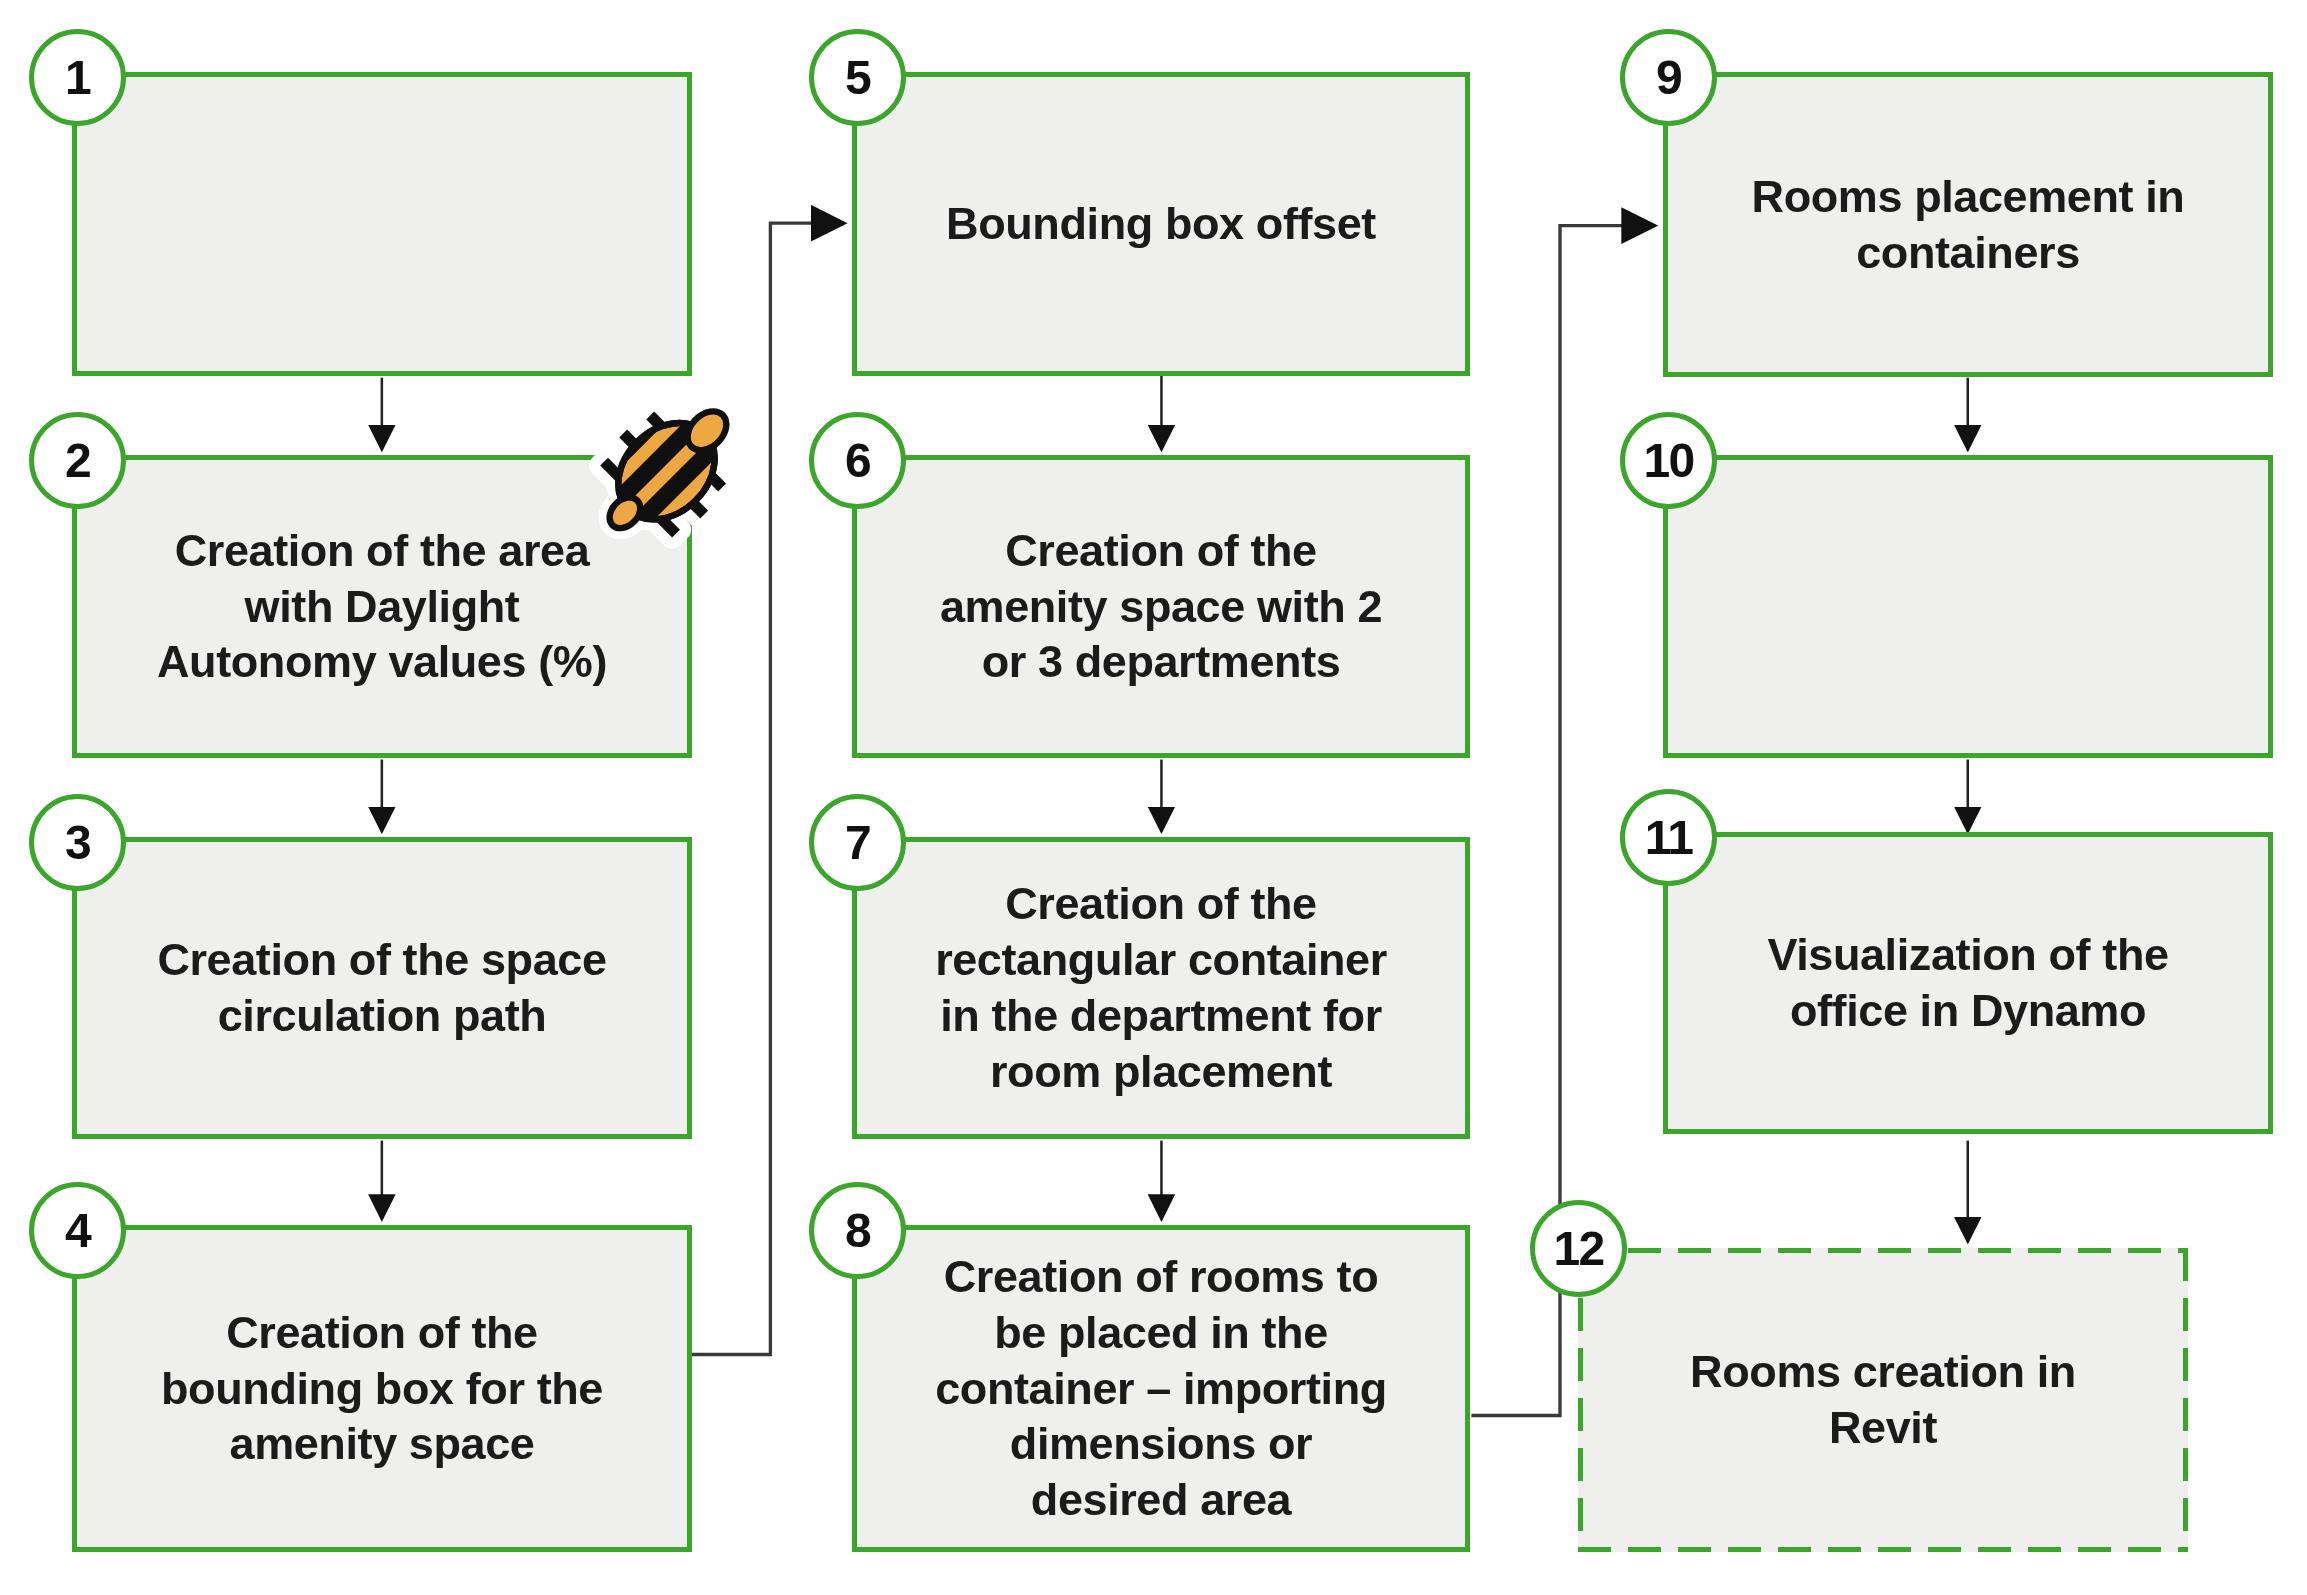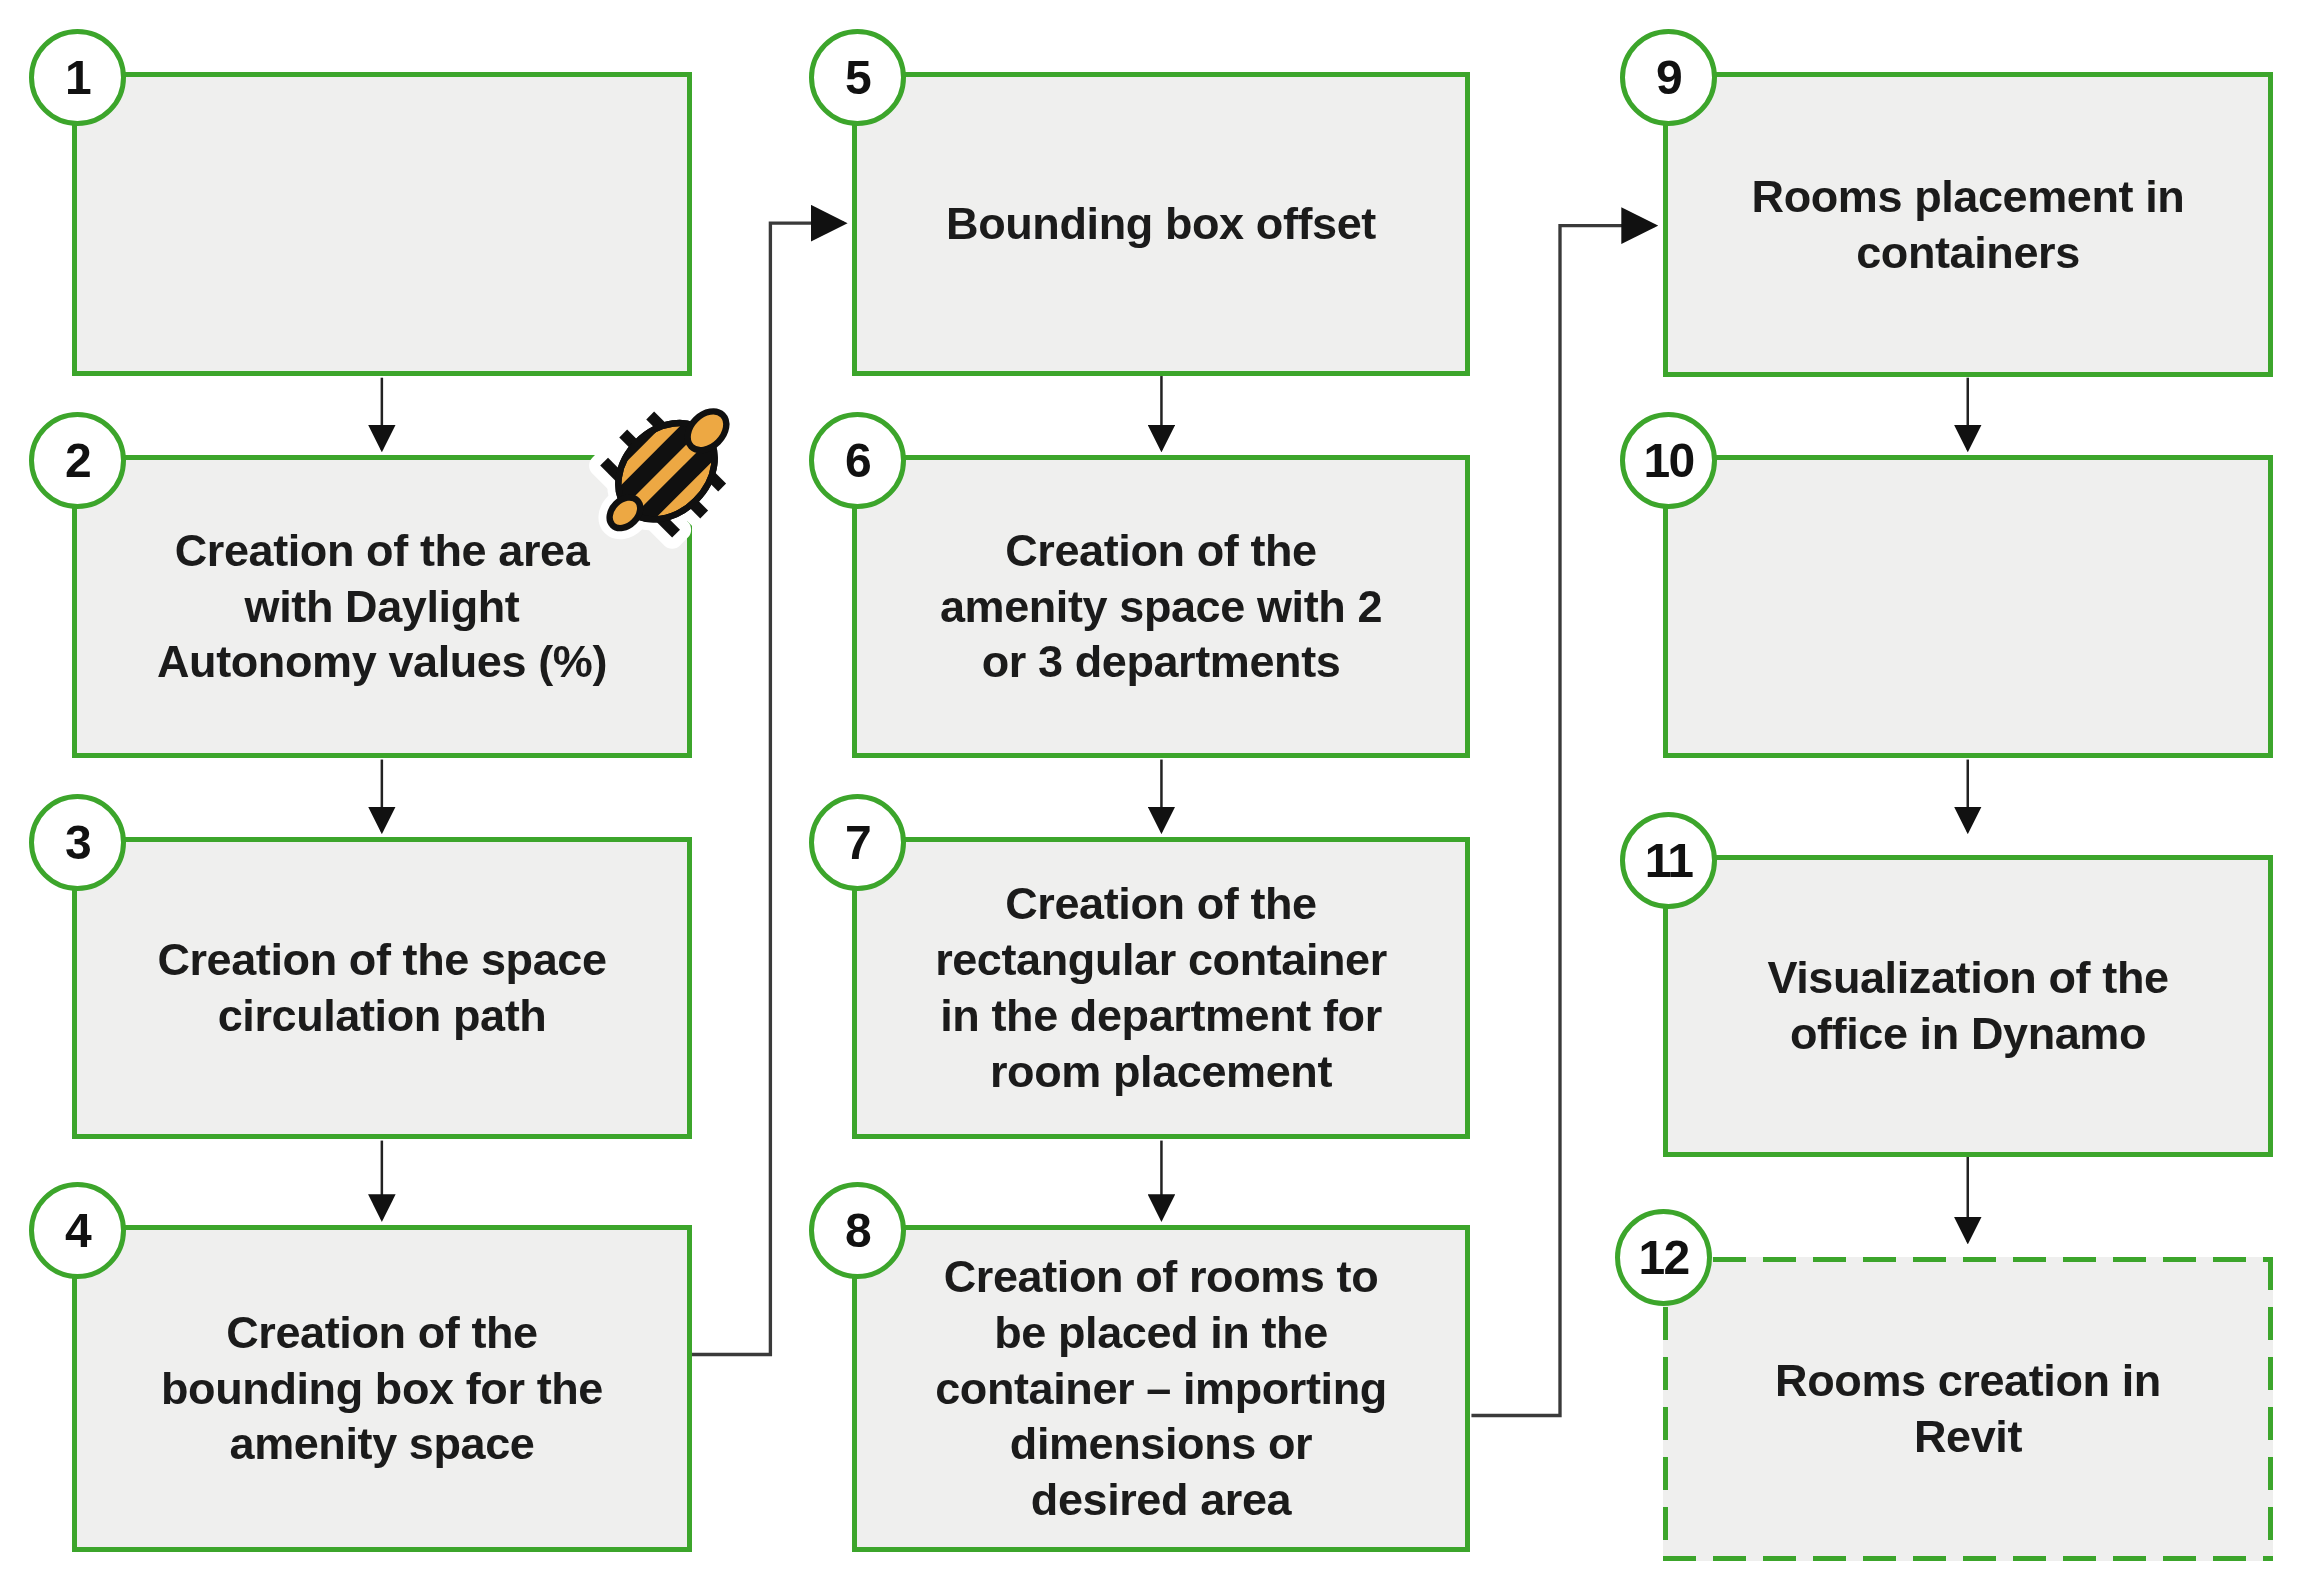--- a/index.html
+++ b/index.html
@@ -54,22 +54,22 @@
   .pos1 {left:72px;  top:72px;   width:620px; height:304px;}
   .pos2 {left:72px;  top:455px;  width:620px; height:303px;}
   .pos3 {left:72px;  top:837px; width:620px; height:302px;}
   .pos4 {left:72px;  top:1225px; width:620px; height:327px;}
   .pos5 {left:852px;top:72px;   width:618px; height:304px;}
   .pos6 {left:852px;top:455px;  width:618px; height:303px;}
   .pos7 {left:852px;top:837px; width:618px; height:302px;}
   .pos8 {left:852px;top:1225px; width:618px; height:327px;}
   .pos9 {left:1663px;top:72px;   width:610px; height:305px;}
   .pos10{left:1663px;top:455px;  width:610px; height:303px;padding-left:27px;}
-  .pos11{left:1663px;top:855px; width:610px; height:302px;}
-  .pos12{left:1663px;top:1248px; width:610px; height:304px;margin-top:9px;}
+  .pos11{left:1663px;top:832px; width:610px; height:302px;}
+  .pos12{left:1578px;top:1248px; width:610px; height:304px;}
   .bee{
     position:absolute;left:587px;top:386px;width:159px;height:164px;z-index:5;
   }
 </style>
 </head>
 <body>
 
 <div class="canvas">
 
   <svg class="wires" width="2307" height="1596" viewBox="0 0 2761 1910">

